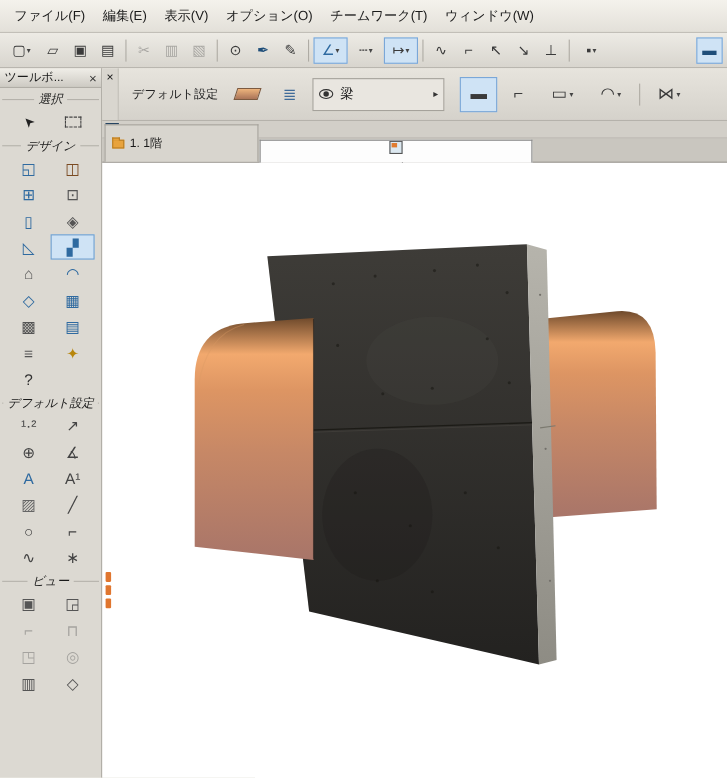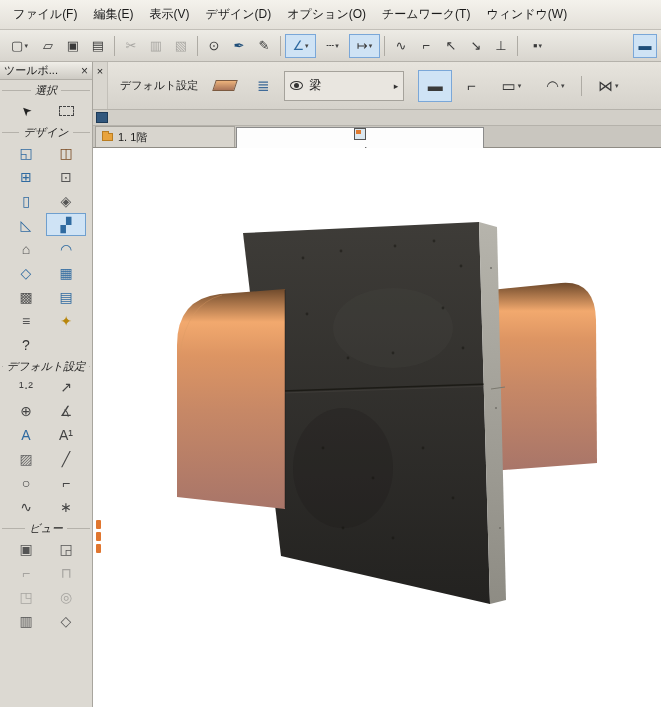--- a/index.html
+++ b/index.html
@@ -101,21 +101,21 @@
     display: flex; align-items: center; padding-left: 3px;
   }
   .pane-icon {
     width: 12px; height: 11px; background: #31577d; border: 1px solid #1d3a58; display: inline-block;
   }
   .tabbar {
     height: 22px; flex: 0 0 22px; background: #c9c6bf; display: flex; align-items: flex-end;
     padding-left: 2px; border-bottom: 1px solid #8f8c85;
   }
   .tab {
-    display: flex; align-items: center; gap: 5px; padding: 0 6px; height: 21px;
+    display: flex; align-items: center; gap: 5px; padding: 0 6px; height: 34px;
     background: #d8d5ce; border: 1px solid #a5a29b; border-bottom: none;
     font-size: 11px; margin-right: 1px; overflow: hidden; white-space: nowrap;
   }
   .tab.active { background: #fdfdfd; border-color: #8b8b8b; height: 21px; margin-bottom: -1px; flex-direction: column; }
   .folder { width: 11px; height: 8px; background: #e8a33d; border: 1px solid #b97d22; position: relative; flex: 0 0 11px; }
   .folder::before { content: ""; position: absolute; top: -3px; left: -1px; width: 5px; height: 2px; background: #e8a33d; border: 1px solid #b97d22; border-bottom: none; }
   .monitor { width: 12px; height: 9px; border: 1px solid #555; background: #dce8f0; position: relative; flex: 0 0 12px; }
   .monitor::after { content: ""; position: absolute; left: 1px; top: 1px; width: 5px; height: 4px; background: #e07b30; }
   .tab-close { margin-left: auto; font-size: 12px; color: #333; }
   
@@ -126,21 +126,20 @@
 </style>
 </head>
 <body>
 
 <div class="app">
 
   <div class="menubar" id="menubar">
       <span class="menu-item">ファイル(F)</span>
       <span class="menu-item">編集(E)</span>
       <span class="menu-item">表示(V)</span>
-      <span class="menu-item">デザイン(D)</span>
       <span class="menu-item">オプション(O)</span>
       <span class="menu-item">チームワーク(T)</span>
       <span class="menu-item">ウィンドウ(W)</span>
     </div>
 
   <div class="toolbar" id="toolbar">
       <button class="tb-btn dd">
         <span class="glyph">▢</span>
         <span class="caret">▾</span>
       </button>

